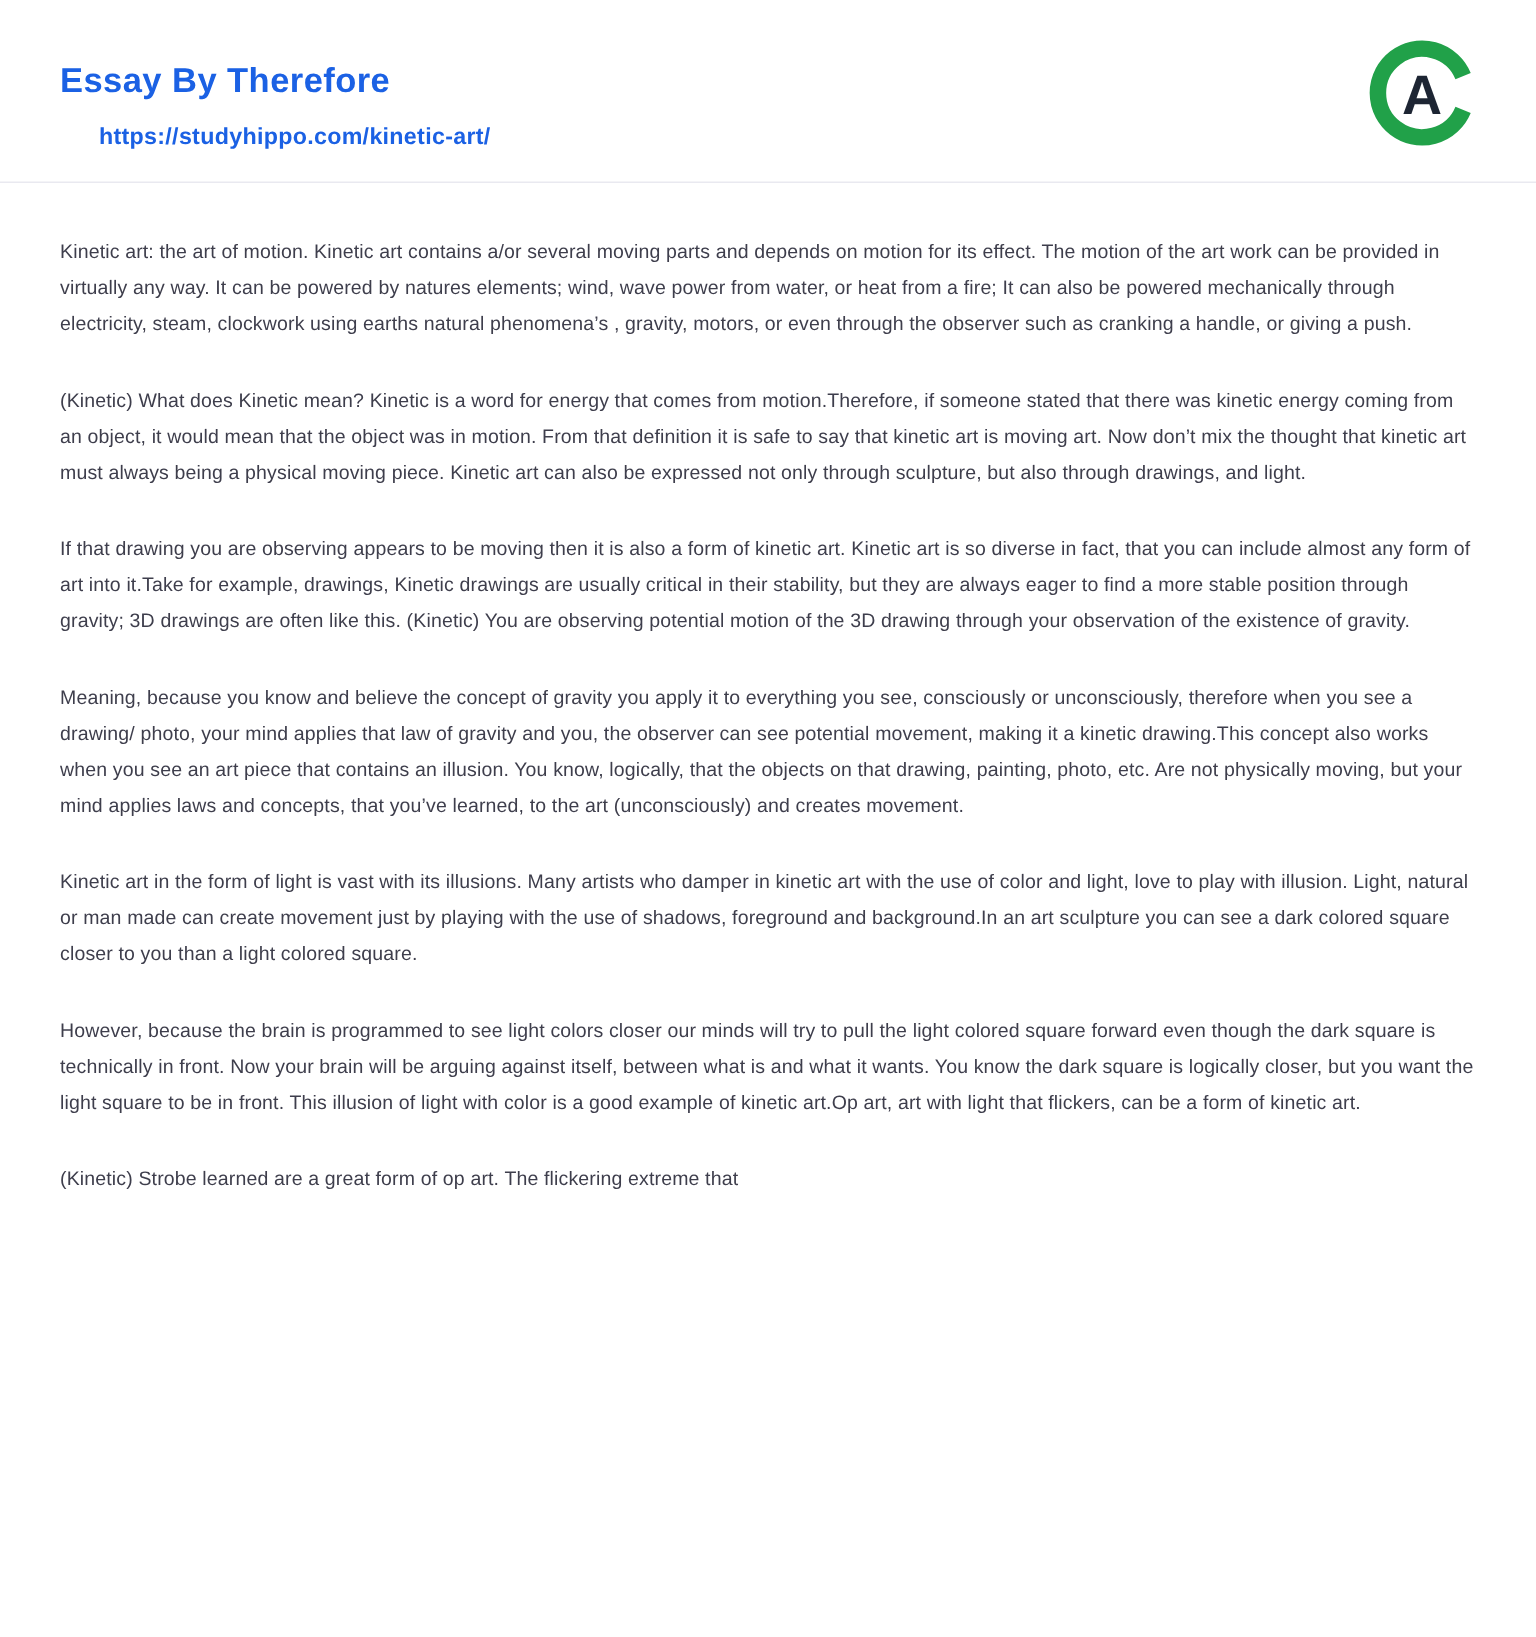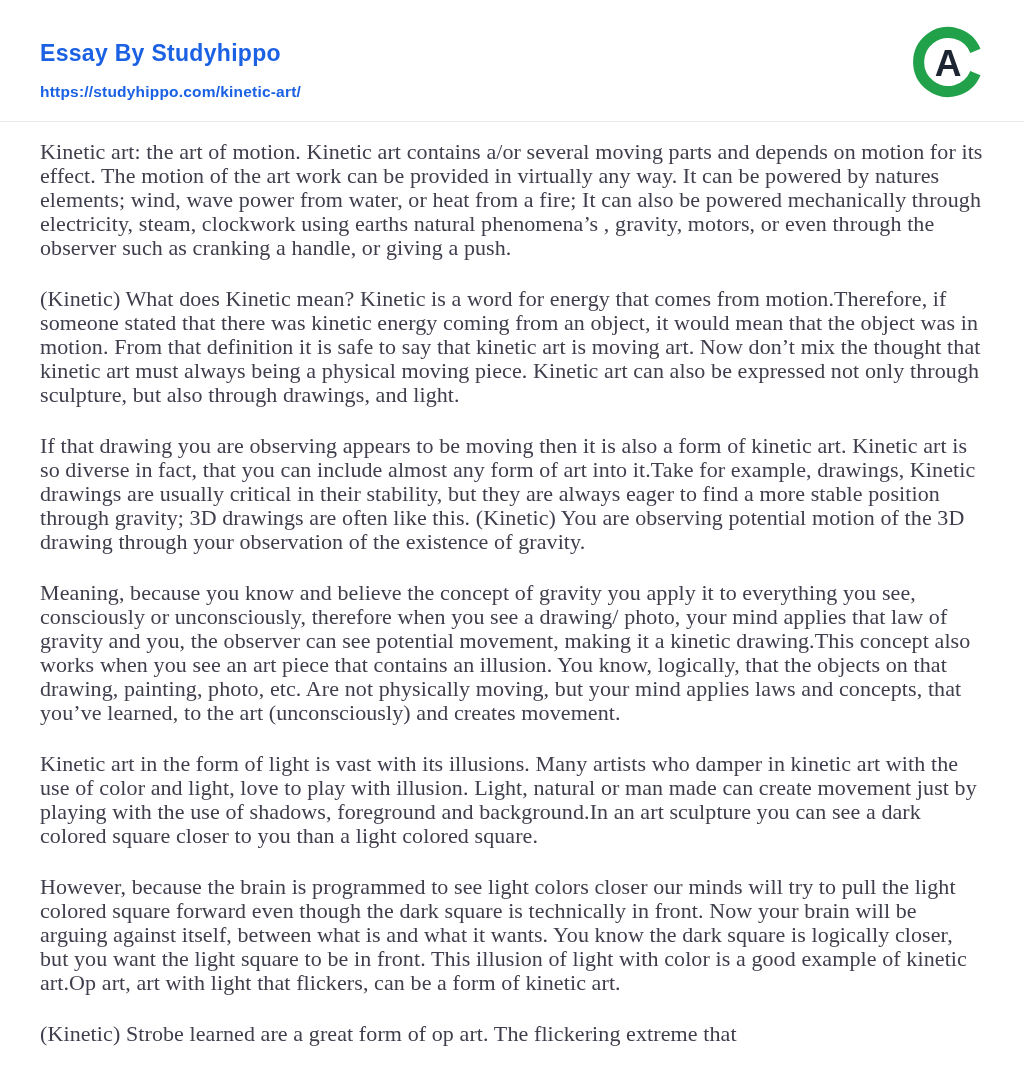--- a/index.html
+++ b/index.html
@@ -26,51 +26,51 @@
     font-weight: 700;
     letter-spacing: 0.3px;
     margin: 0 0 16px 0;
   }
   .source-url {
     color: #1b61e4;
     font-size: 15.5px;
     font-weight: 600;
     text-decoration: none;
     letter-spacing: 0.2px;
+    margin-left: 26px;
   }
   .logo { width: 76px; height: 76px; display: block; cursor: pointer; }
 
   .divider { height: 1px; background: #e9e9f0; width: 100%; }
 
   .main { padding: 18px 40px 30px 40px; }
   .article-title {
     font-size: 33px;
     font-weight: 800;
     color: #22202f;
     letter-spacing: 0.2px;
     margin: 10px 0 22px 0;
   }
   .article-body p {
-    font-size: 22px;
+    font-size: 13px;
     line-height: 24px;
     letter-spacing: 0.1px;
-    margin: 0 0 27px 0;
+    margin: 16px 0 27px 0;
     color: #3e3e4c;
     max-width: 946px;
-    font-family: Liberation Serif, serif;
   }
 </style>
 </head>
 <body>
 
 <div class="page">
 
   <div class="header">
     <div class="header-text">
-      <div class="site-title">Essay By Studyhippo</div>
+      <div class="site-title">Essay By Therefore</div>
       <a class="source-url" href="#">https://studyhippo.com/kinetic-art/</a>
     </div>
 
     <div>
       <svg class="logo" viewBox="0 0 76 76">
 
         <path d="M 65.4 49.2 A 29.5 29.5 0 1 1 65.4 26.8" fill="none" stroke="#21a149" stroke-width="11" stroke-linecap="butt"></path>
         <text x="38" y="39.5" text-anchor="middle" dominant-baseline="central" font-family="Liberation Sans, DejaVu Sans, sans-serif" font-size="37" font-weight="700" fill="#1d2533">A</text>
       </svg>
     </div>

